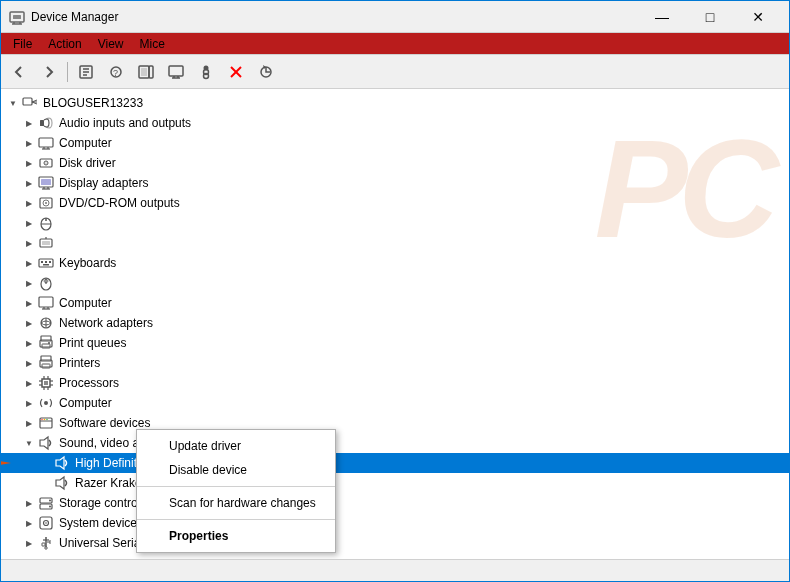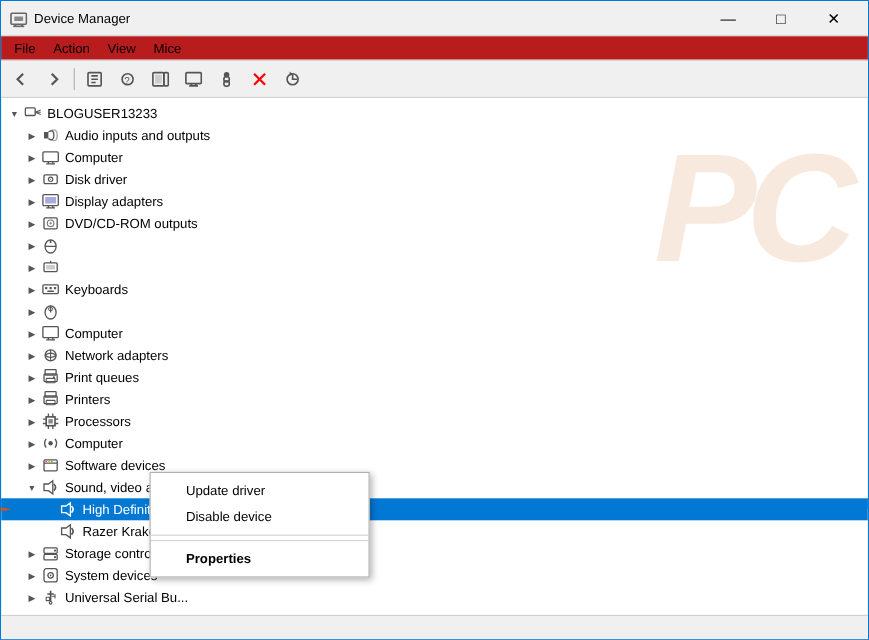--- a/index.html
+++ b/index.html
@@ -588,20 +588,21 @@
           </svg>
         </div>
         <div class="item-label">Universal Serial Bu...</div>
       </div>
     </div>
 
     <div class="context-menu">
       <div class="ctx-item">Update driver</div>
       <div class="ctx-item">Disable device</div>
       <div class="ctx-sep"></div>
+      <div class="ctx-item">Scan for hardware changes</div>
       <div class="ctx-sep"></div>
       <div class="ctx-item bold">Properties</div>
     </div>
   </div>
 
   <div class="status-bar">
     <span></span>
   </div>
 </div>
 

